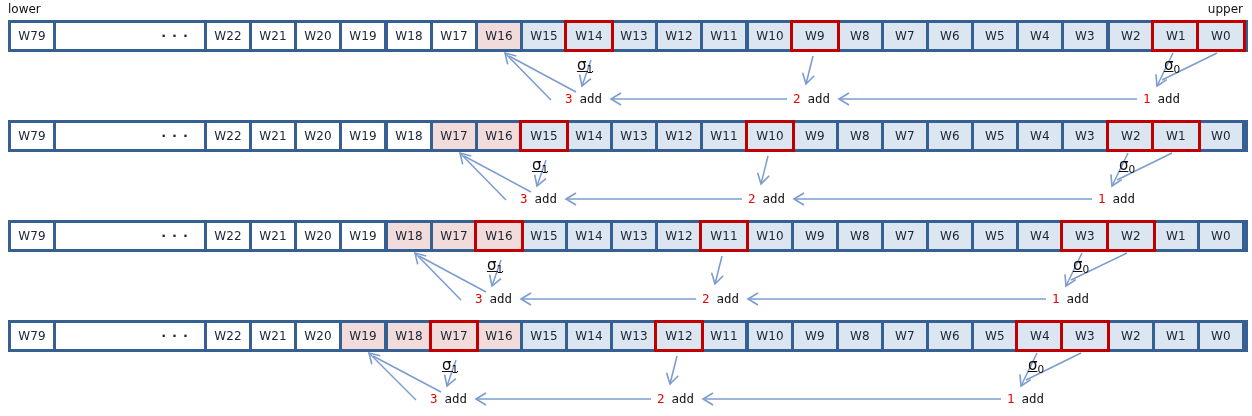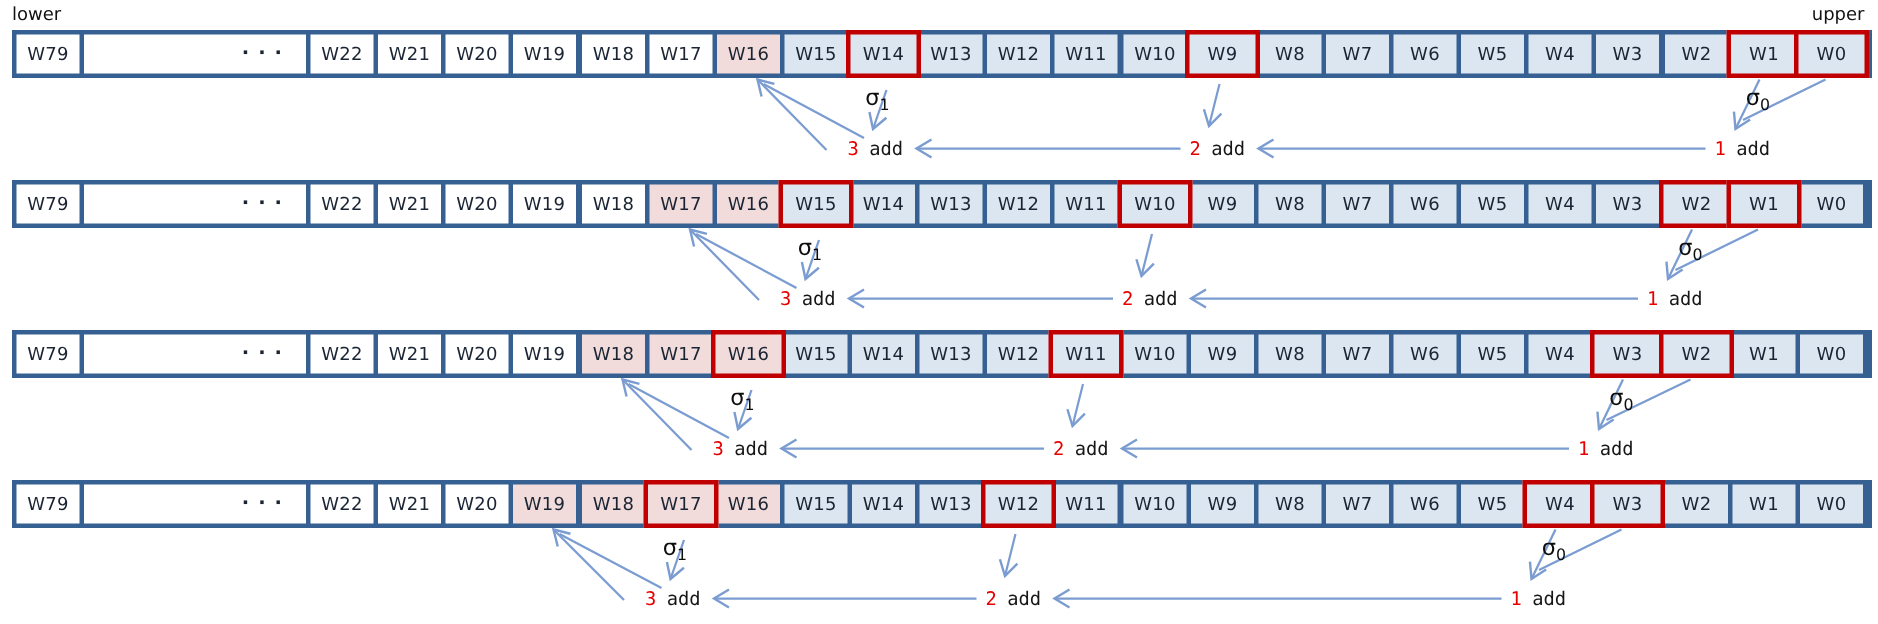--- a/index.html
+++ b/index.html
@@ -5,21 +5,21 @@
   html,body{margin:0;padding:0;background:#fff;font-family:"DejaVu Sans","Liberation Sans",sans-serif;}
   #canvas{position:relative;width:1252px;height:416px;background:#ffffff;overflow:hidden;}
   .corner{position:absolute;font-size:12px;color:#111;z-index:6;}
   .corner.left{left:8px;top:2px;}
   .corner.right{right:9px;top:2px;}
   .band{position:absolute;height:32px;z-index:1;}
   .cell{position:absolute;height:26px;line-height:26px;text-align:center;font-size:12px;z-index:2;letter-spacing:.2px;}
   .cell.redbox{height:32px;line-height:26px;box-sizing:border-box;border:3px solid #c00000;z-index:3;}
   .cell.ell{box-sizing:border-box;text-align:right;padding-right:10px;font-weight:bold;font-size:13px;letter-spacing:6px;}
   .lbl{position:absolute;white-space:nowrap;z-index:5;}
-  .sigma{font-size:15px;color:#0d0d0d;text-align:center;width:26px;}
+  .sigma{font-size:15px;color:#0d0d0d;text-align:center;width:26px;text-decoration:underline;}
   .sigma .sub{font-size:10.5px;position:relative;top:3px;}
   .addlbl{font-family:"DejaVu Sans Mono","Liberation Mono",monospace;font-size:12.5px;color:#161616;}
   .addlbl .num{margin-right:7px;}
   #arrows{position:absolute;left:0;top:0;z-index:4;pointer-events:none;}
 </style>
 </head>
 <body>
 
 <div id="canvas">
   <div class="corner left">lower</div>

